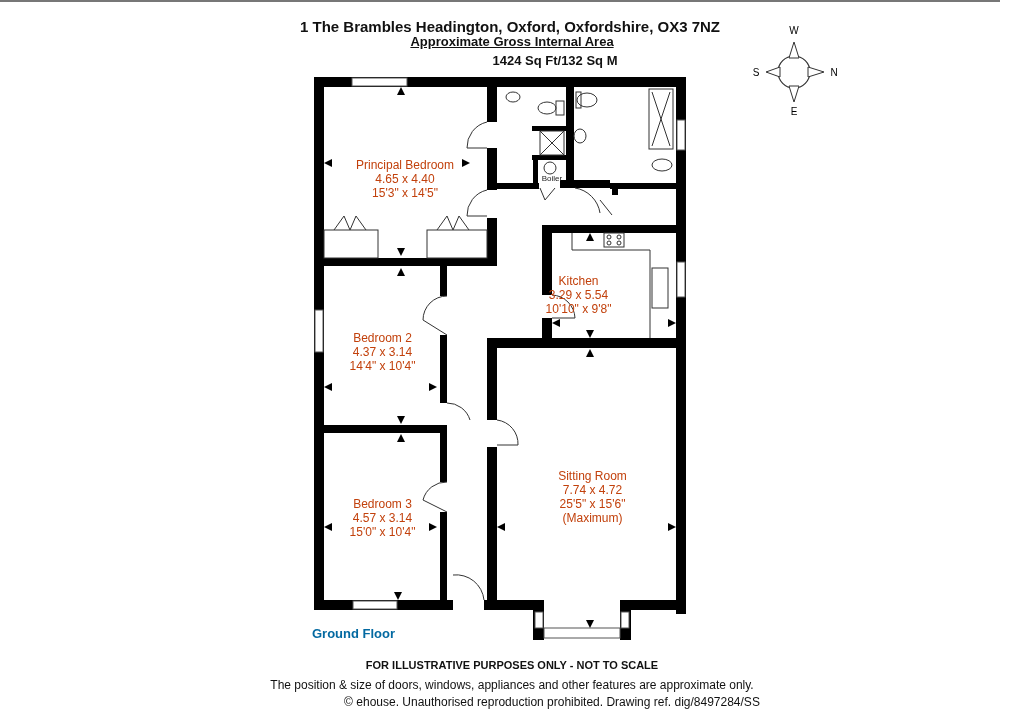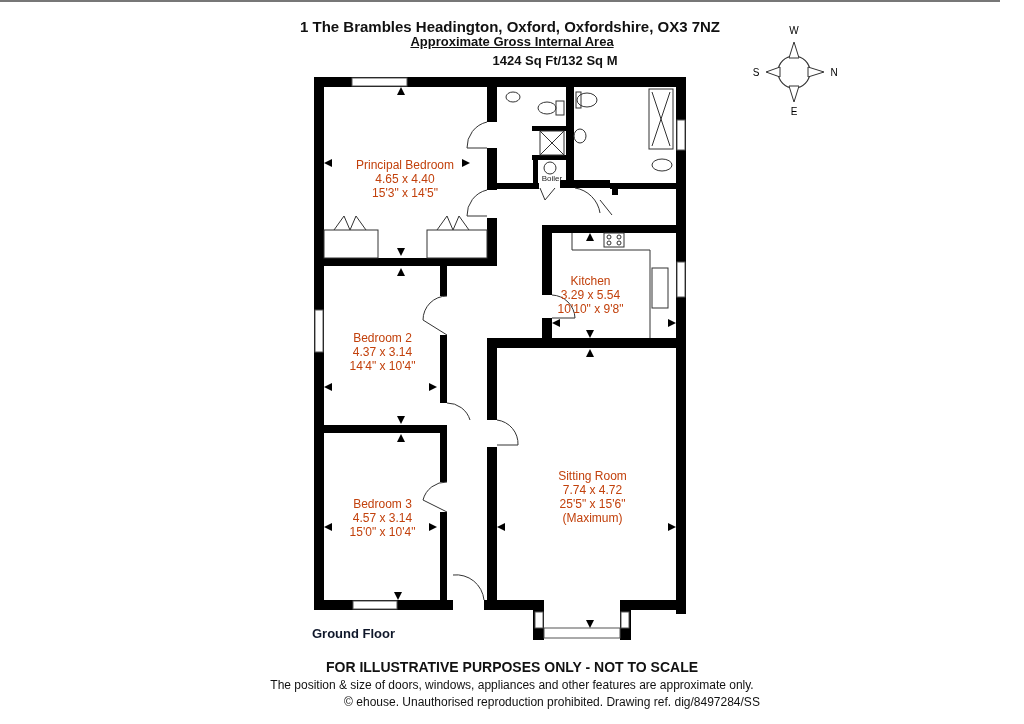--- a/index.html
+++ b/index.html
@@ -6,23 +6,23 @@
   body { width:1024px; height:724px; background:#ffffff; position:relative; overflow:hidden;
          font-family:"Liberation Sans", sans-serif; color:#111; }
   .topline { position:absolute; left:0; top:0; width:1000px; height:2px; background:#777; }
   .hdr { position:absolute; left:0; width:1024px; text-align:center; font-weight:bold; color:#111; }
   .h1 { top:18px; font-size:15px; left:-2px; }
   .h2 { top:34px; font-size:13px;text-decoration:underline; }
   .h3 { top:53px; font-size:13px;margin-left:43px; }
   .compass { position:absolute; left:748px; top:20px; width:100px; height:100px; }
   .plan { position:absolute; left:0; top:0; width:1024px; height:724px; }
   .room-label { position:absolute; text-align:center; font-size:12px; line-height:14px; color:#c2410c; }
-  .ground { position:absolute; left:312px; top:626px; font-size:13px; font-weight:bold; color:#0f172a; }
+  .ground { position:absolute; left:312px; top:626px; font-size:13px; font-weight:bold; color:#0369a1; }
   .foot { position:absolute; left:0; width:1024px; text-align:center; color:#111; font-size:12px; }
-  .f1 { top:659px; font-weight:bold; font-size:14px; }
+  .f1 { top:659px; font-weight:bold; font-size:11px; }
   .f2 { top:678px; }
   .f3 { top:695px;margin-left:40px; }
 </style>
 </head>
 <body>
 
 <div class="topline"></div>
 
 <div class="hdr h1">1 The Brambles Headington, Oxford, Oxfordshire, OX3 7NZ</div>
 <div class="hdr h2">Approximate Gross Internal Area</div>
@@ -174,21 +174,21 @@
 <div class="room-label" style="left:330px; top:331px; width:105px;">
   <div>Bedroom 2</div>
   <div>4.37 x 3.14</div>
   <div>14'4" x 10'4"</div>
 </div>
 <div class="room-label" style="left:330px; top:497px; width:105px;">
   <div>Bedroom 3</div>
   <div>4.57 x 3.14</div>
   <div>15'0" x 10'4"</div>
 </div>
-<div class="room-label" style="left:548px; top:274px; width:85px;">
+<div class="room-label" style="left:536px; top:274px; width:85px;">
   <div>Kitchen</div>
   <div>3.29 x 5.54</div>
   <div>10'10" x 9'8"</div>
 </div>
 <div class="room-label" style="left:530px; top:445px; width:125px;margin-top:24px;">
   <div>Sitting Room</div>
   <div>7.74 x 4.72</div>
   <div>25'5" x 15'6"</div>
   <div>(Maximum)</div>
 </div>

